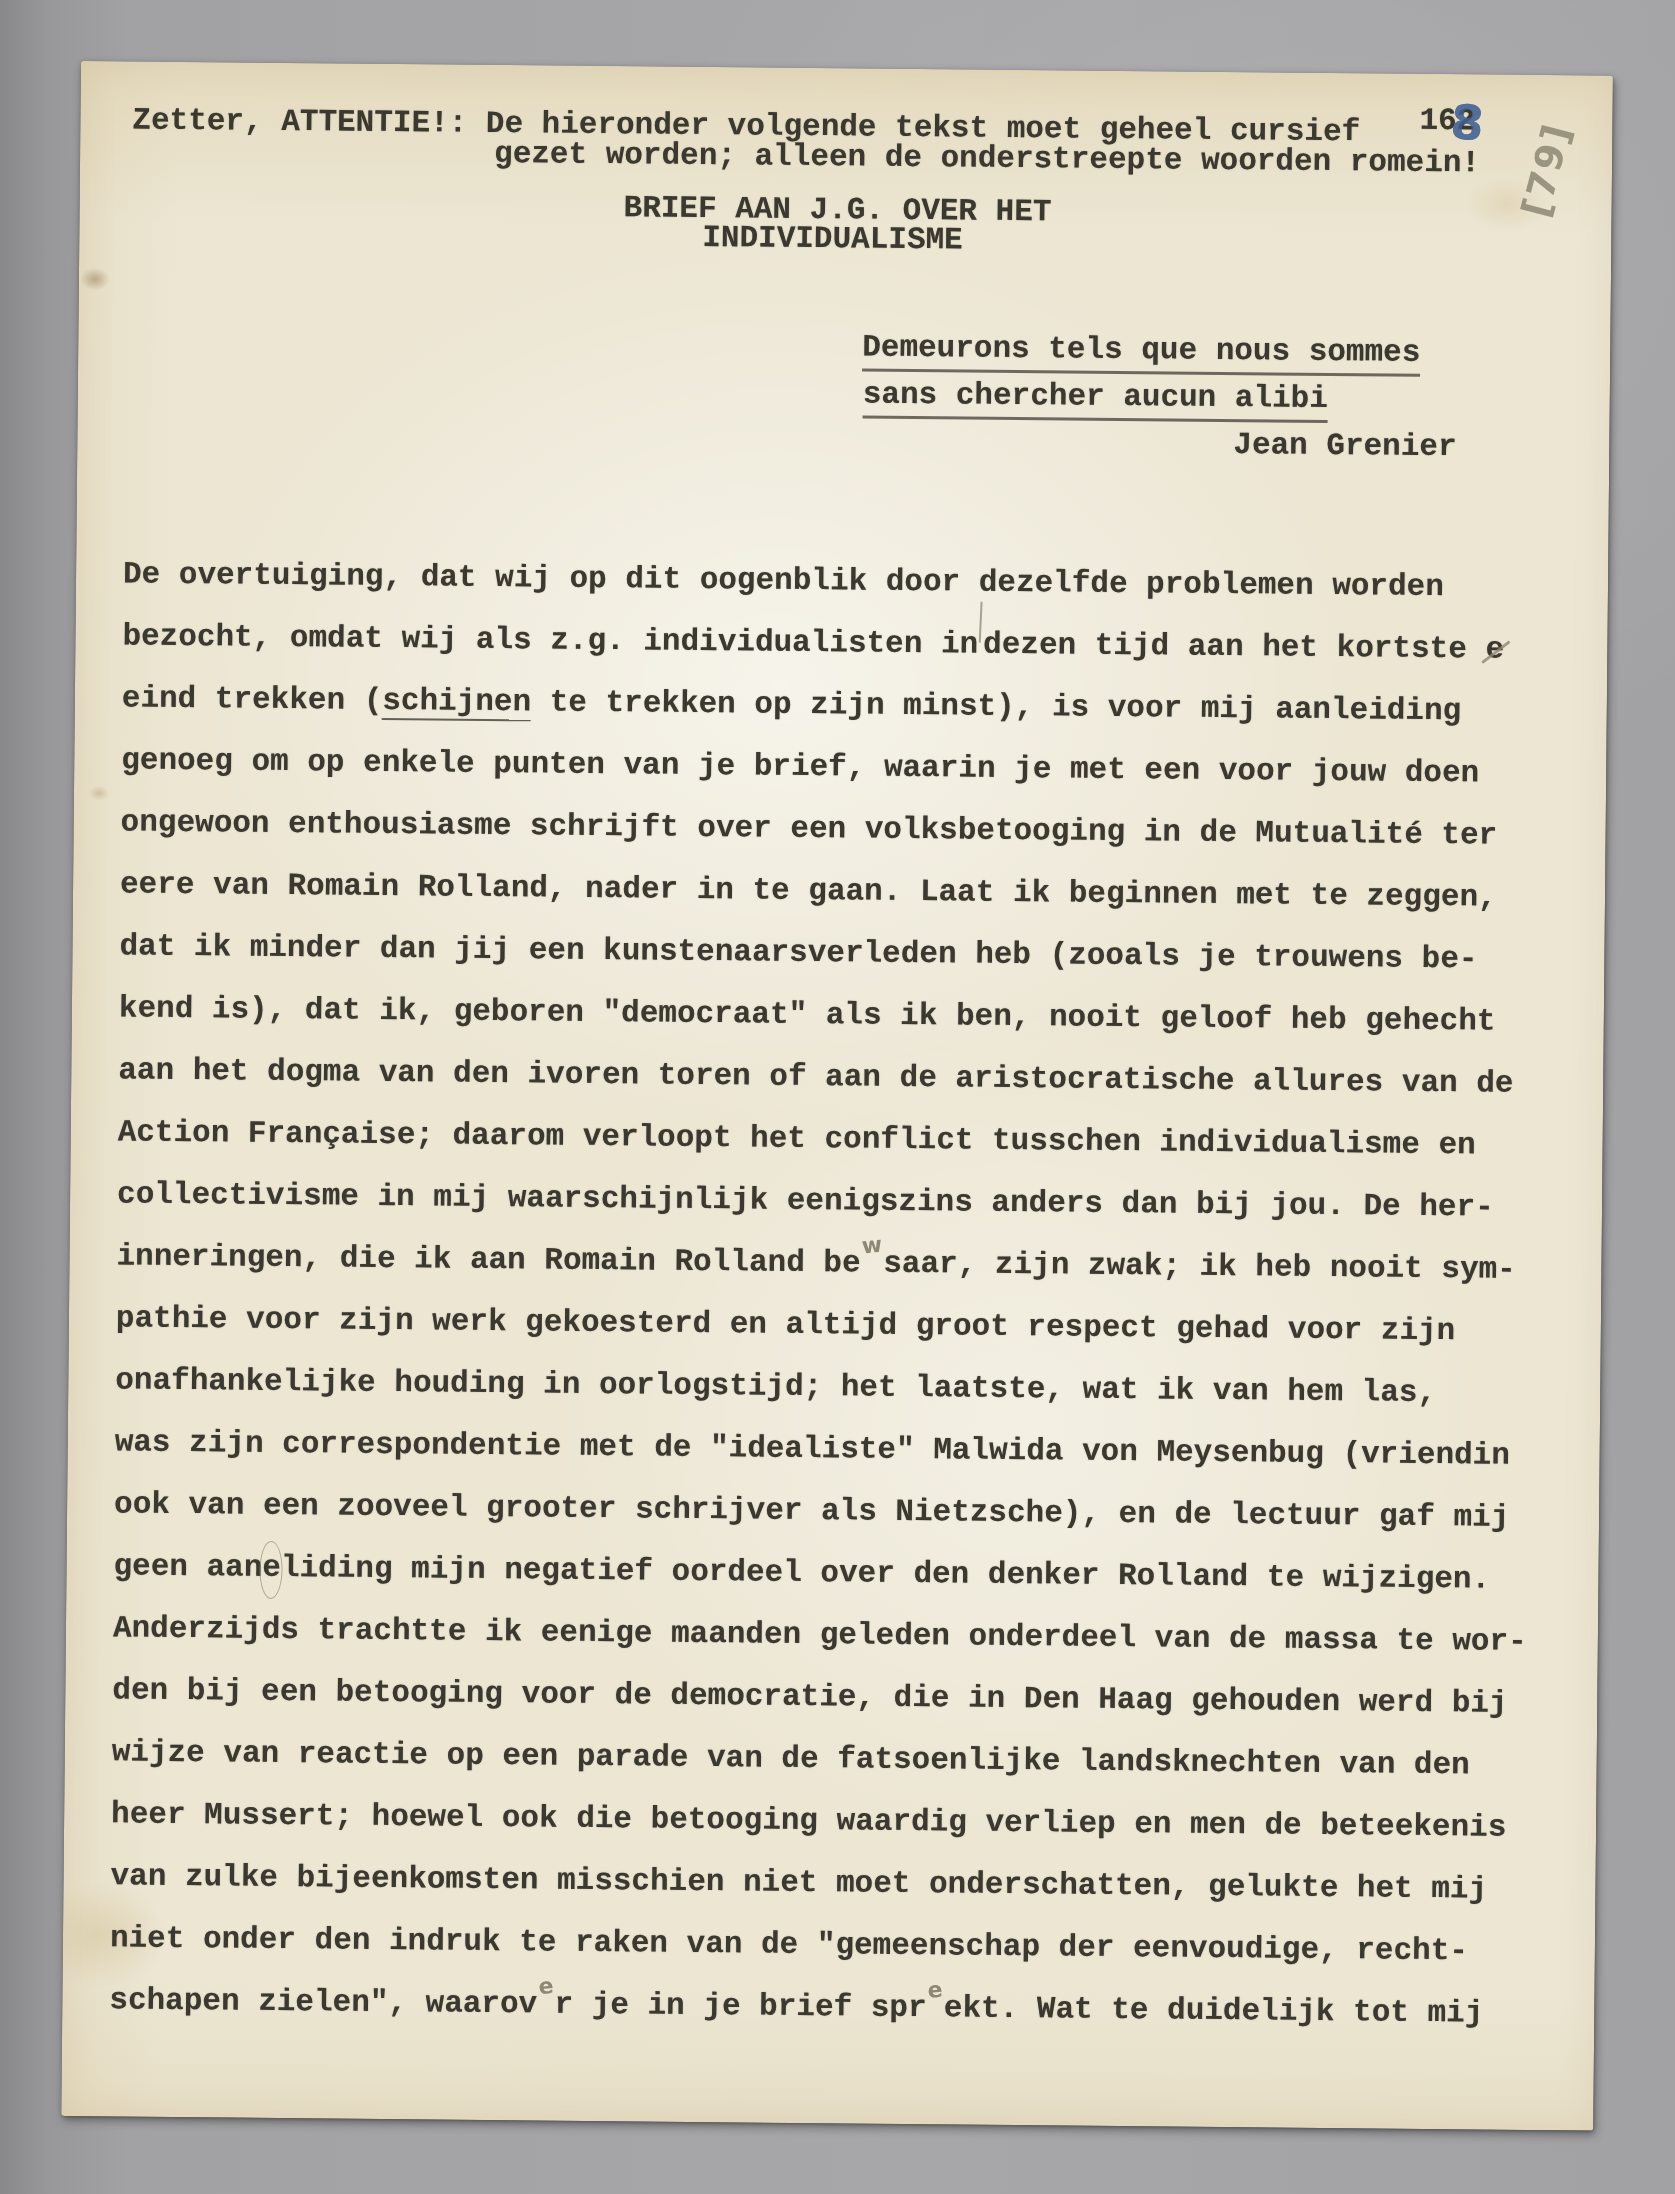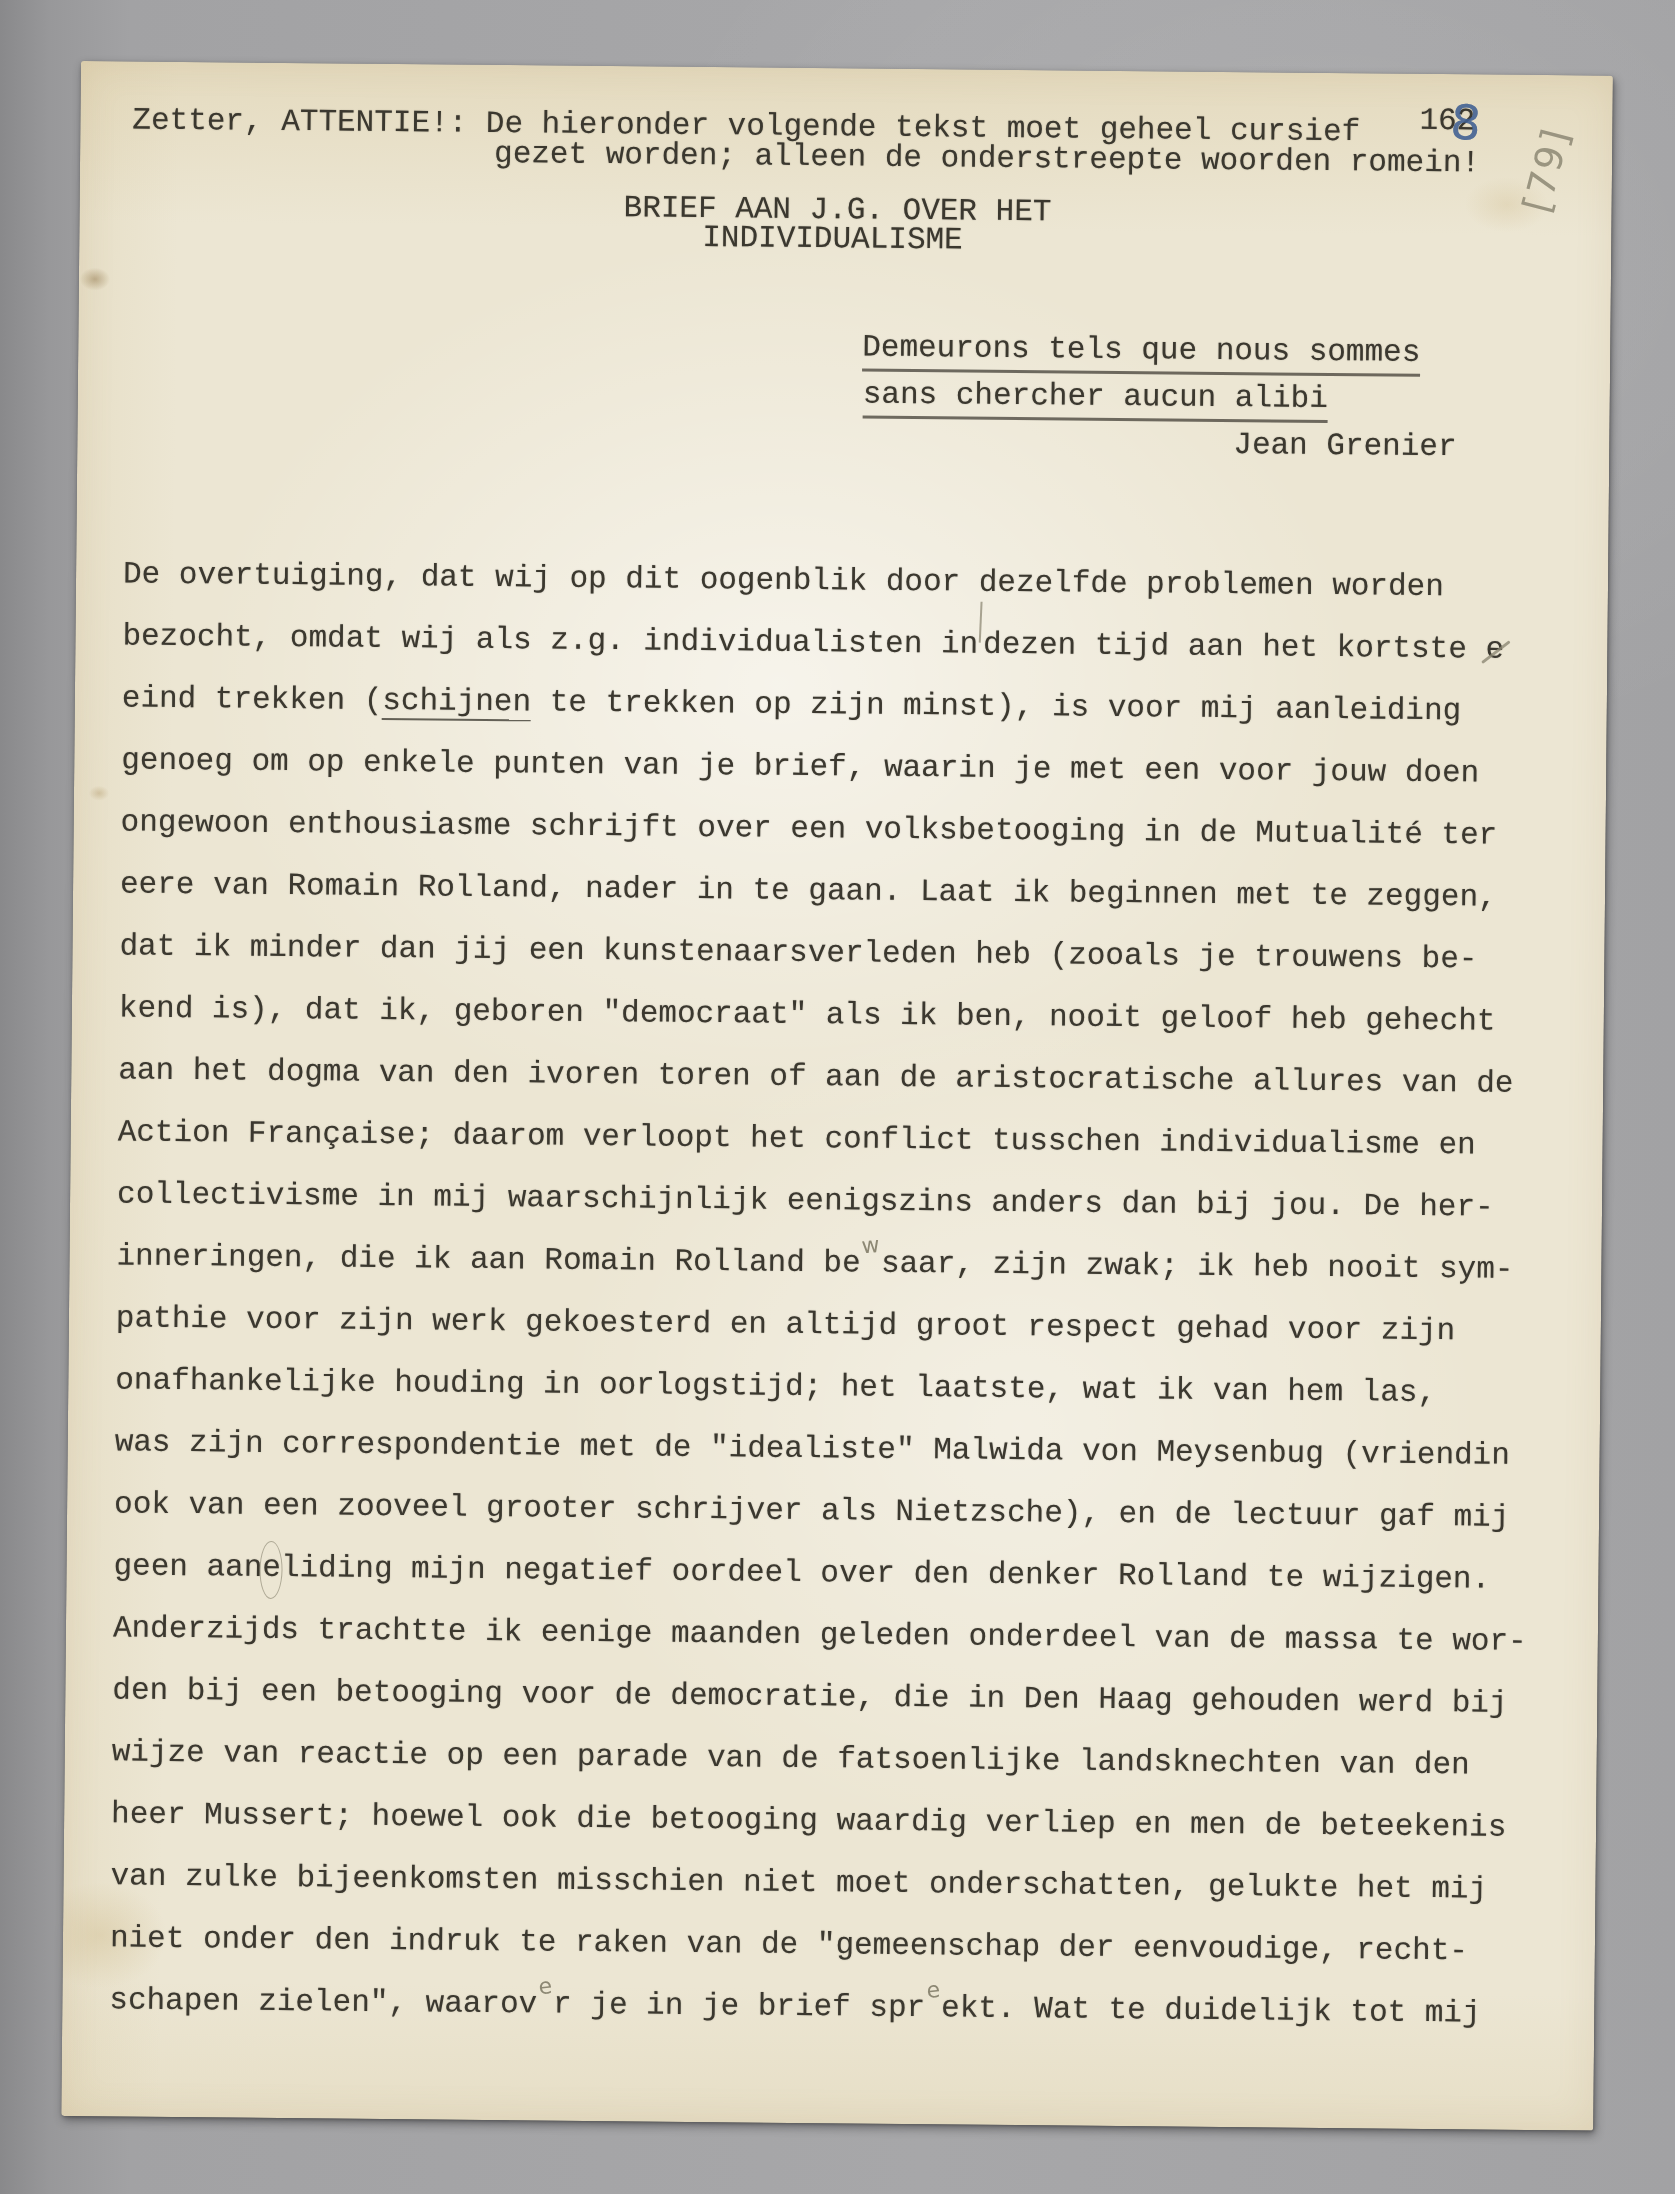--- a/index.html
+++ b/index.html
@@ -6,20 +6,21 @@
   .canvas{
     position:relative;
     width:1676px;height:2194px;
     overflow:hidden;
     background-color:#a5a5a7;
     background-image:
       radial-gradient(993px 744px at 78% 12%, rgba(255,255,255,.10), rgba(255,255,255,0) 70%),
       linear-gradient(90deg, #89898b 0px, #98989a 50px, #a2a2a4 130px, #a7a7a9 55%, #a2a2a4 100%),
       linear-gradient(180deg, rgba(0,0,0,.05) 0, rgba(0,0,0,0) 186px);
     font-family:"Liberation Mono","DejaVu Sans Mono",monospace;
+    font-weight:bold;
   }
   .paper{
     position:absolute;
     left:81px;top:61px;
     width:1532px;height:2055px;
     transform:rotate(0.55deg);
     transform-origin:top left;
     background-color:#ece6d3;
     background-image:
       radial-gradient(806px 620px at 46% 30%, rgba(255,255,255,.55), rgba(255,255,255,0) 72%),

